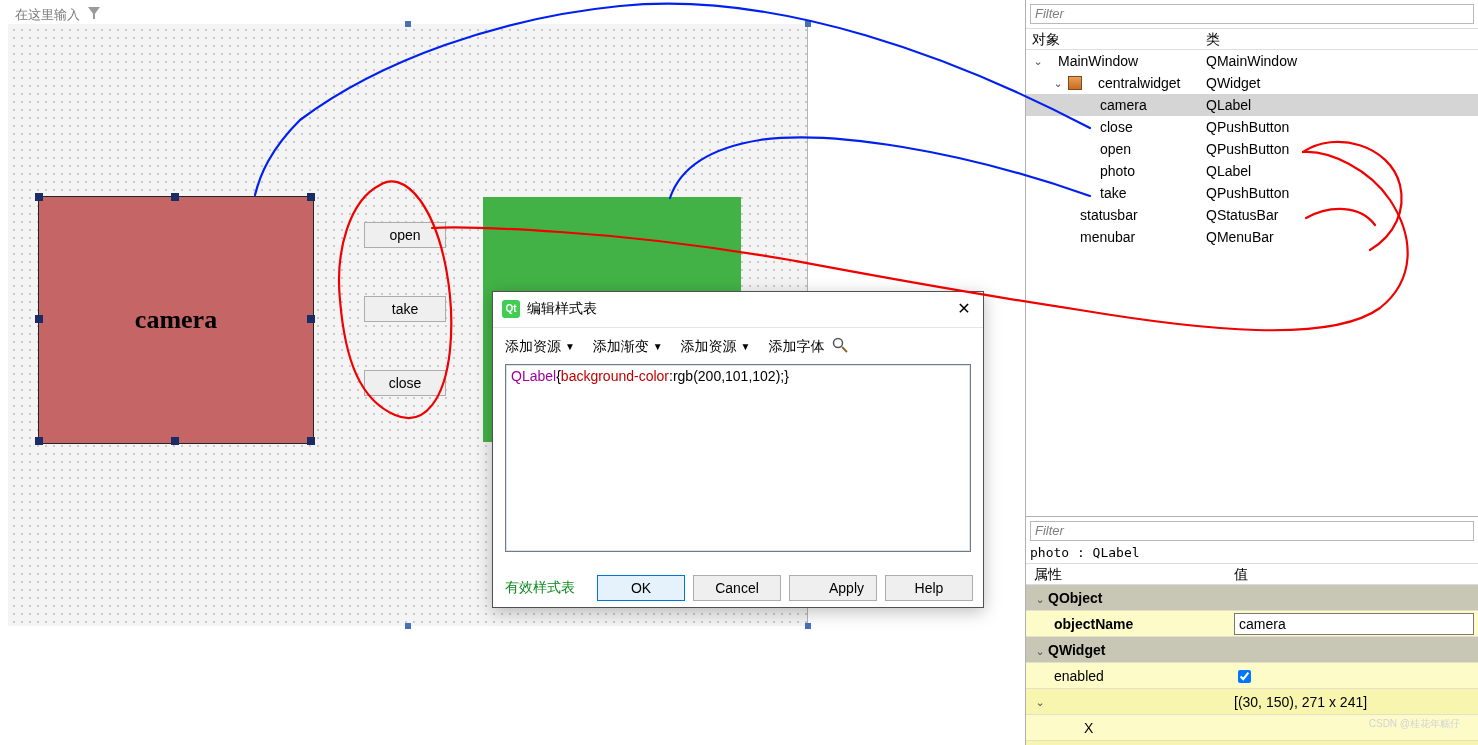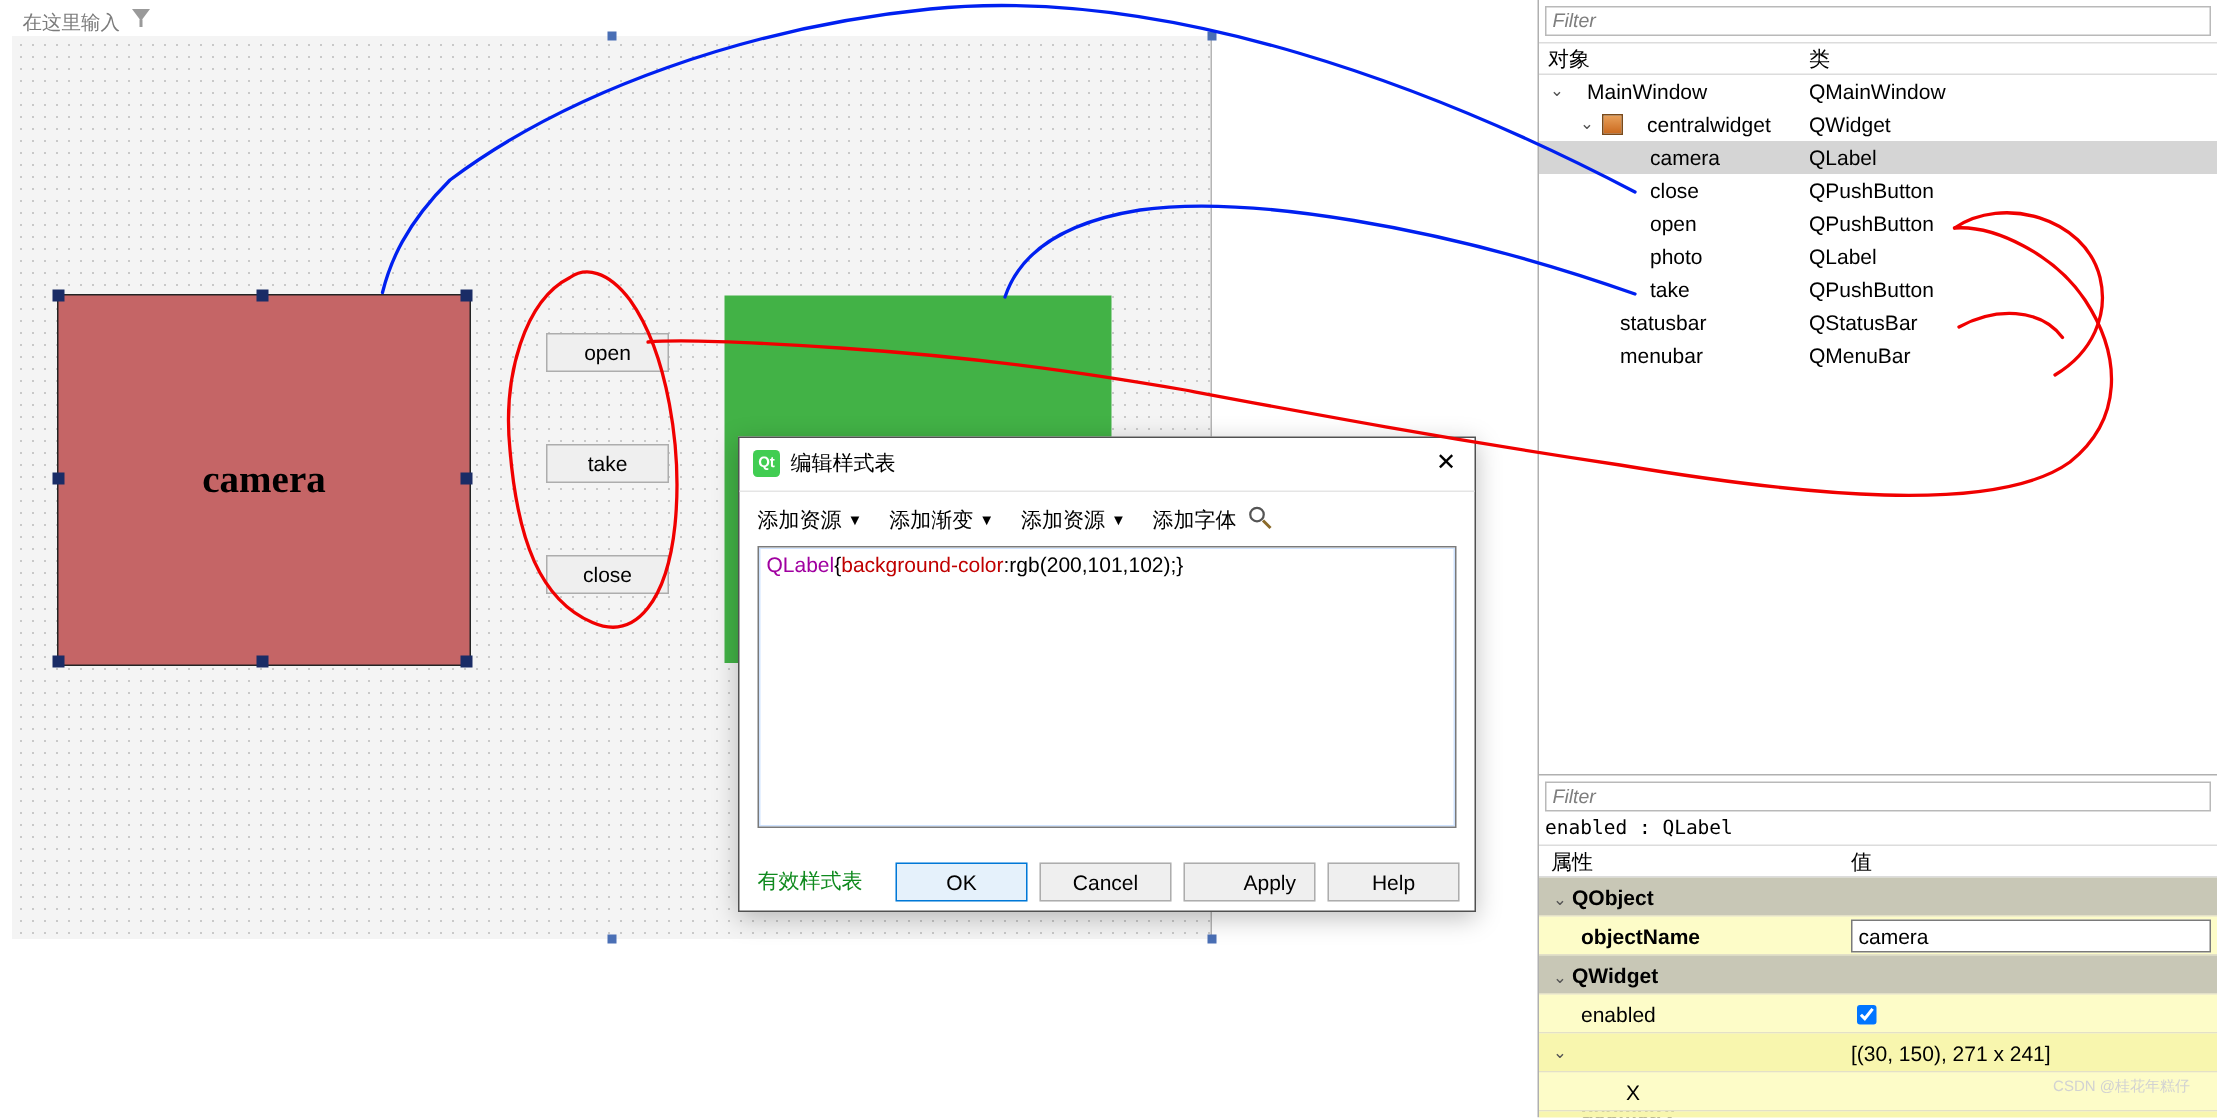--- a/index.html
+++ b/index.html
@@ -273,21 +273,21 @@
           <span class="obj-class">QStatusBar</span>
         </div>
         <div class="obj-row">
           <span class="obj-name" style="left: 44px;">menubar</span>
           <span class="obj-class">QMenuBar</span>
         </div>
       </div>
 
   <div class="prop-panel">
     <div class="prop-filter">Filter</div>
-    <div class="prop-obj">enabled : QLabel</div>
+    <div class="prop-obj">photo : QLabel</div>
     <div class="prop-header">
       <div class="prop-h-col1">属性</div>
       <div class="prop-h-col2">值</div>
     </div>
     <div class="prop-body">
       <div class="prop-row prop-group">
         <span class="chev">⌄</span>
         <span class="n" style="left:22px;">QObject</span>
       </div>
       <div class="prop-row prop-yellow prop-bold-name">

